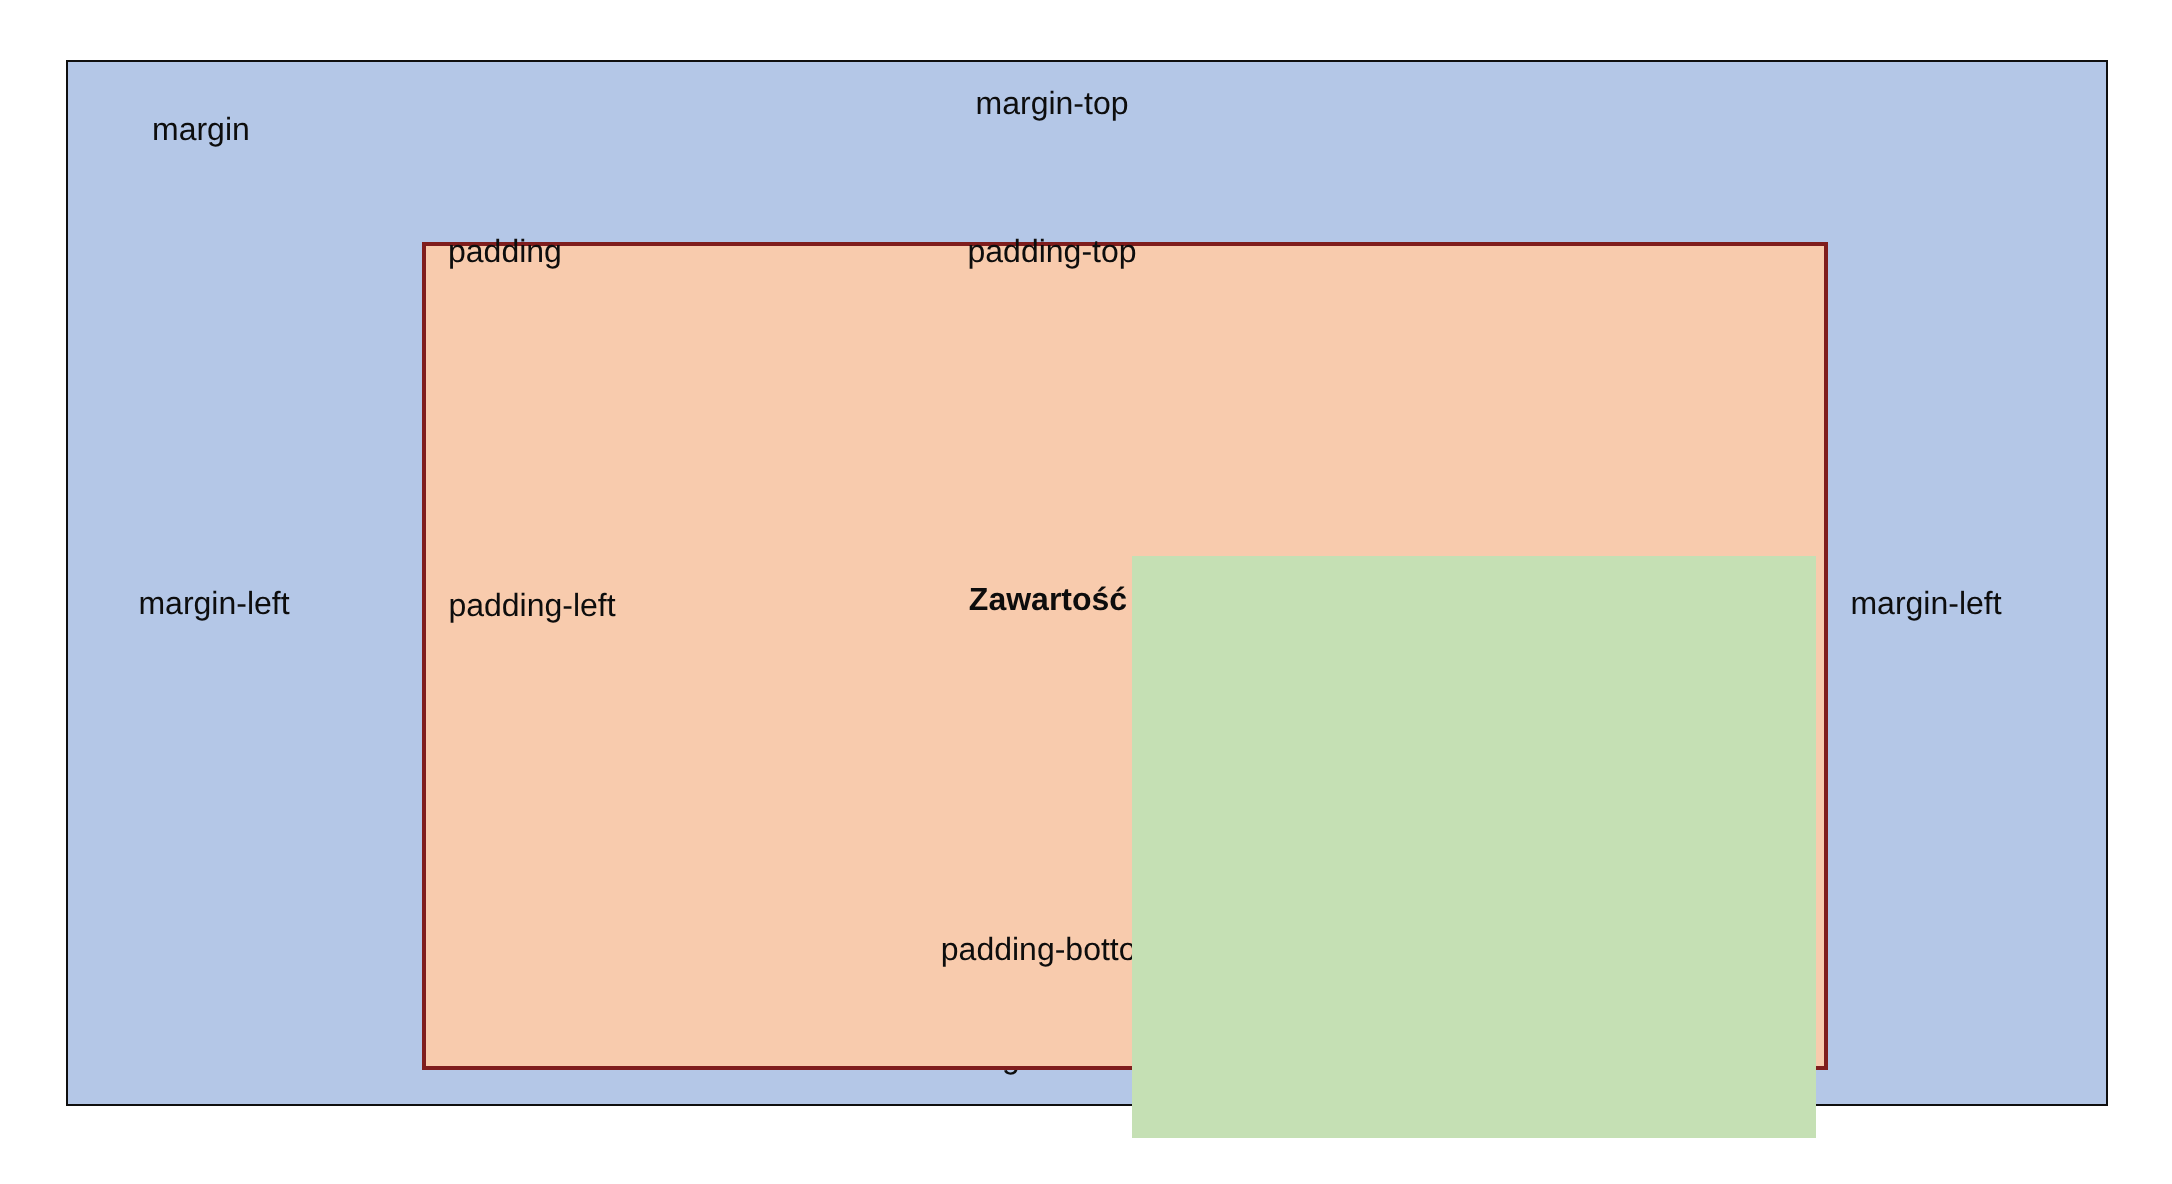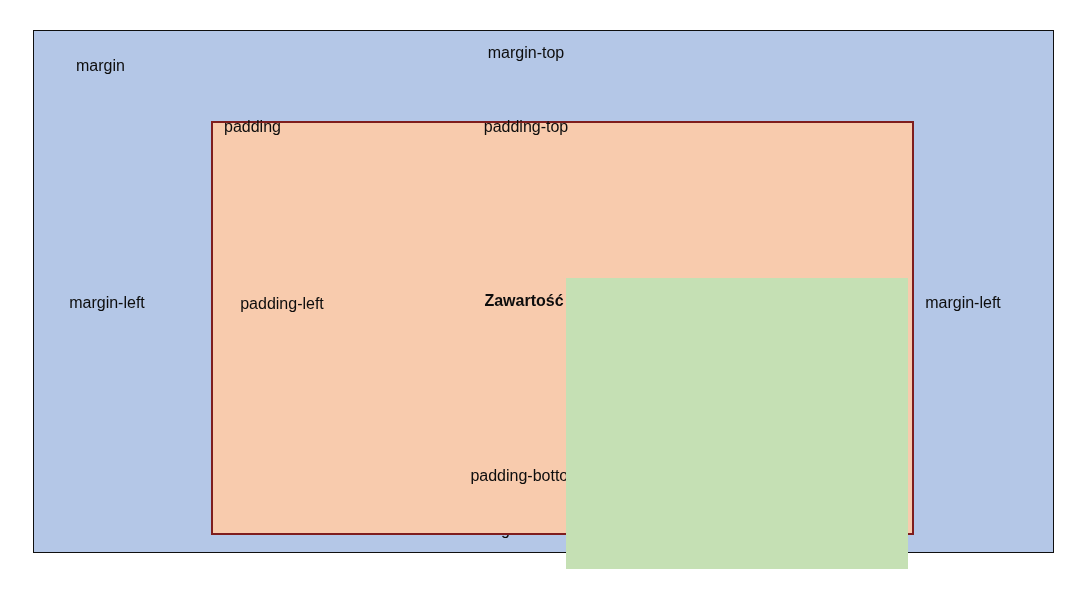--- a/index.html
+++ b/index.html
@@ -103,21 +103,21 @@
     <span class="label centered" id="lbl-margin-right" style="left: 929px; top: 264px;">margin-left</span>
 
     <span class="label centered" id="lbl-margin-bottom" style="left: 491px; top: 491px;">margin-bottom</span>
 
     <div class="box" id="padding-box">
 
       <span class="label" id="lbl-padding" style="left: 11px; top: -4px;">padding</span>
 
       <span class="label centered" id="lbl-padding-top" style="left: 313px; top: -4px;">padding-top</span>
 
-      <span class="label centered" id="lbl-padding-left" style="left: 53px; top: 173px; margin-left: 16px;">padding-left</span>
+      <span class="label centered" id="lbl-padding-left" style="left: 53px; top: 173px;">padding-left</span>
 
       <span class="label centered" id="lbl-padding-right" style="left: 575px; top: 173px;">padding-right</span>
 
       <span class="label centered" id="lbl-padding-bottom" style="left: 313px; top: 345px;">padding-bottom</span>
 
       <div class="box" id="content-box">
         <span class="label centered bold" id="lbl-content" style="left: -42px; top: 15px;">Zawartość</span>
       </div>
 
     </div>

